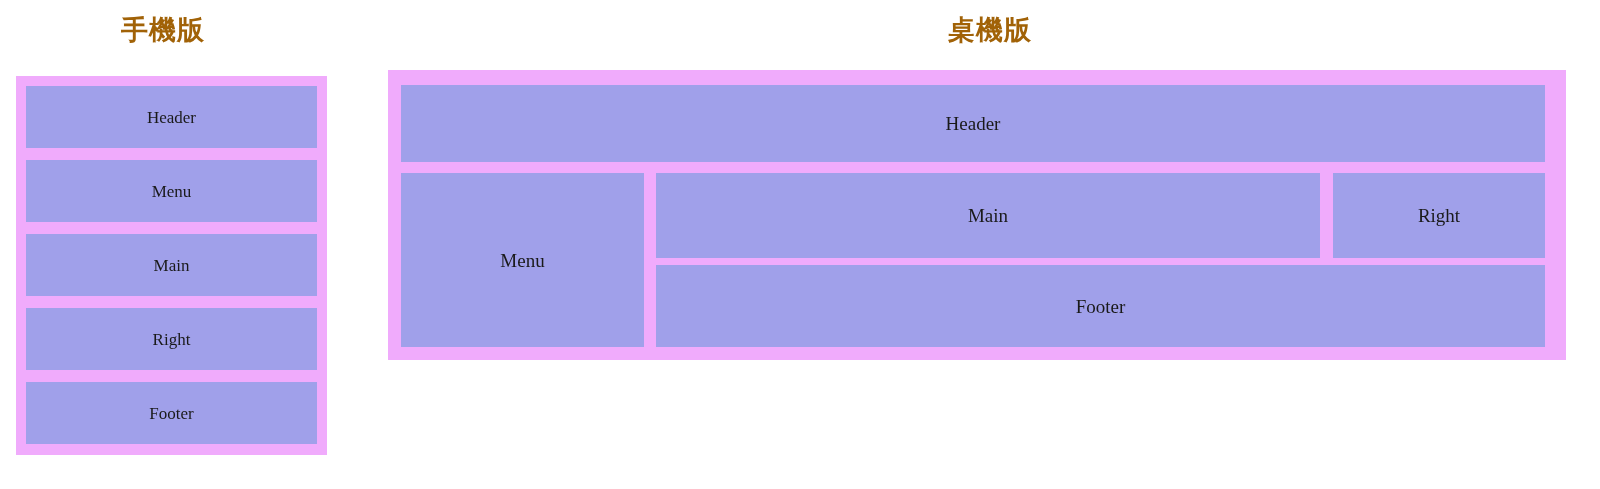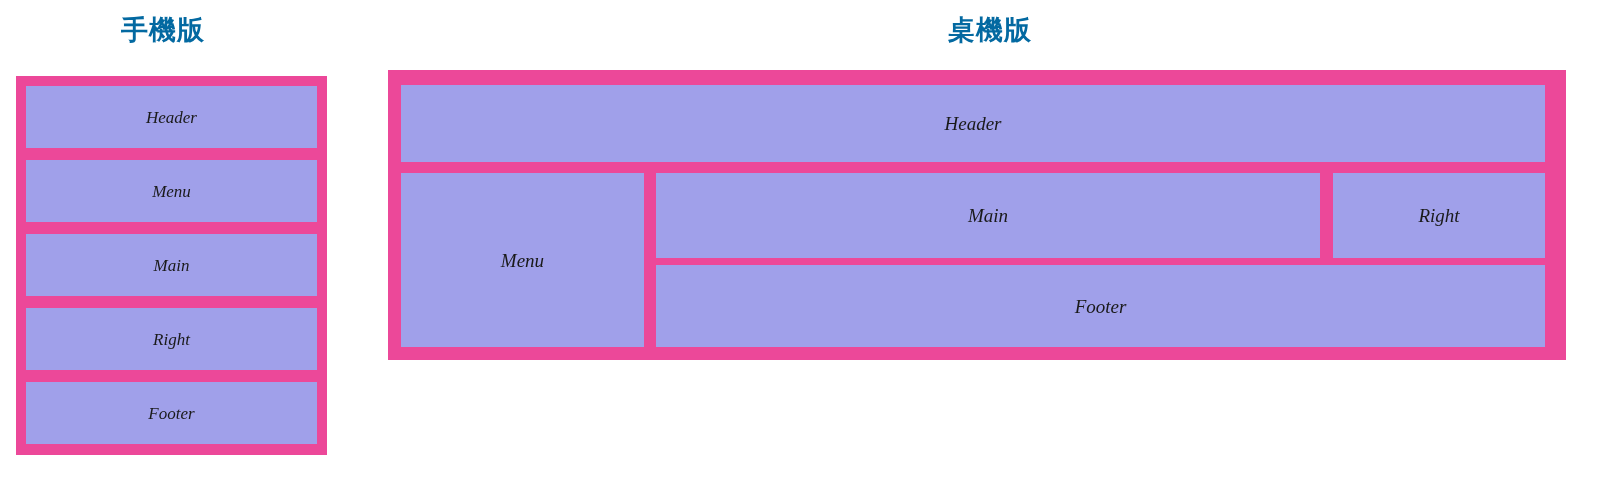--- a/index.html
+++ b/index.html
@@ -15,33 +15,32 @@
     position: relative;
   }
 
   
   .section-title {
     position: absolute;
     margin: 0;
     font-family: "DejaVu Sans", "Liberation Sans", sans-serif;
     font-weight: bold;
     font-size: 27px;
-    color: #0369a1;
+    color: #a16207;
     letter-spacing: 1px;
     white-space: nowrap;
   }
   #mobile-title { left: 121px; top: 12px; }
   #desktop-title { left: 948px; top: 12px; }
 
   
   .wrap {
     position: absolute;
-    background: #ec4899;
+    background: #f0abfc;
     box-sizing: border-box;
-    font-style: italic;
   }
   .cell {
     position: absolute;
     background: #a0a0ea;
     box-sizing: border-box;
     display: flex;
     align-items: center;
     justify-content: center;
     color: #1a1a1a;
     font-size: 17px;

